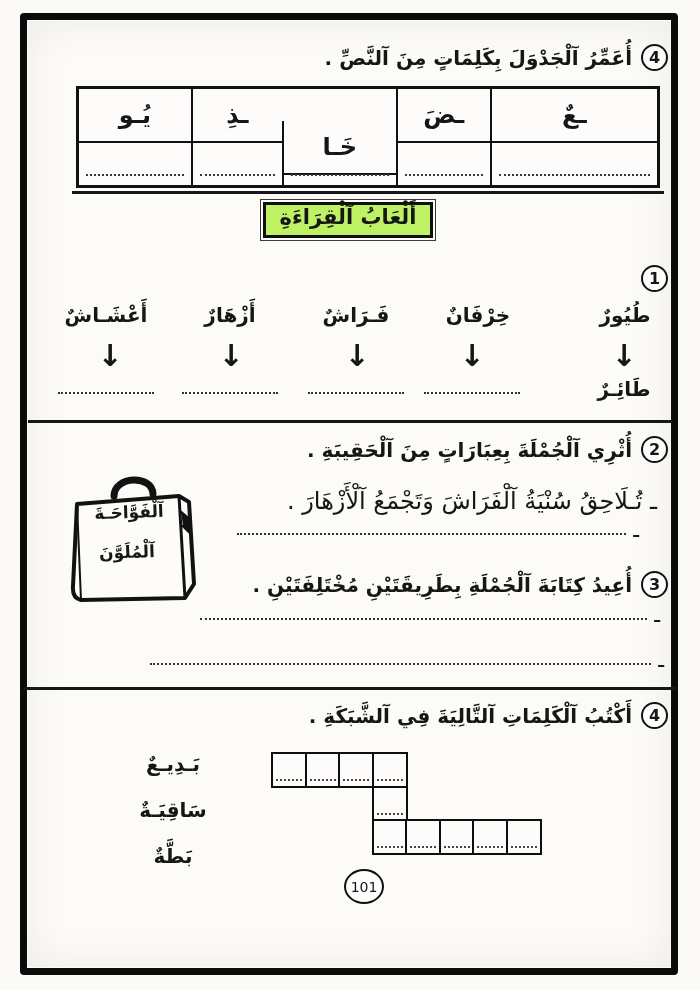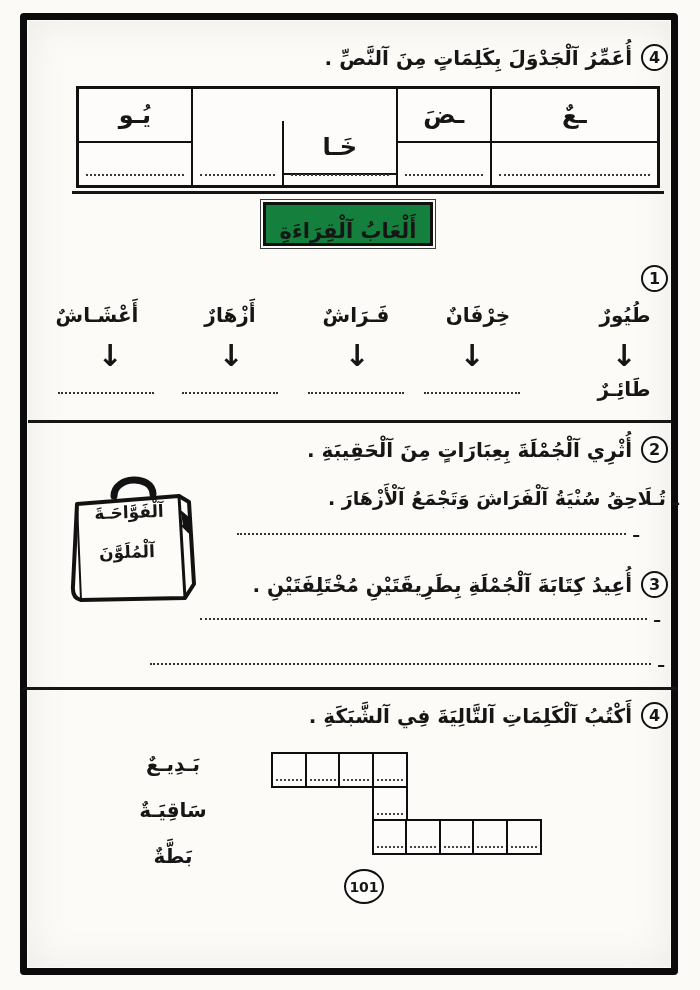--- a/index.html
+++ b/index.html
@@ -42,23 +42,23 @@
     font-size:24px; font-weight:bold; border-bottom:2px solid #111;
   }
   .lt-ans { flex:1; position:relative; }
   .lt-ans::after {
     content:""; position:absolute; left:7px; right:7px; bottom:9px;
     border-bottom:2px dotted #3a3a3a;
   }
   .rule { position:absolute; background:#161616; }
   
   .section-box {
-    position:absolute; left:263px; top:202px; width:170px; height:44px;
+    position:absolute; left:263px; top:202px; width:170px; height:36px;
     border:3px solid #101010; outline:1px solid #3a3a3a; outline-offset:2px;
-    background:#15803d; display:flex; align-items:flex-end; justify-content:center;
+    background:#bef264; display:flex; align-items:flex-start; justify-content:center;
     font-weight:bold; font-size:21px;
   }
   
   .w-item, .arrow-item, .dotline-item, .ans-word {
     position:absolute; transform:translateX(-50%); white-space:nowrap;
   }
   .w-item { top:303px; font-size:20px; font-weight:bold; }
   .arrow-item { top:338px; font-size:30px; font-weight:bold; line-height:1.2; }
   .dotline-item { top:384px; width:96px; border-bottom:2px dotted #333; height:10px; }
   .ans-word { top:377px; font-size:20px; font-weight:bold; }
@@ -69,22 +69,22 @@
   .ansline .dash { font-weight:900; font-size:17px; line-height:8px; letter-spacing:-1px; }
   .ansline .dots { flex:1; border-bottom:2px dotted #333; height:8px; }
   
   .bag { position:absolute; left:57px; top:466px; width:150px; height:142px; }
   .bag svg { position:absolute; left:0; top:0; }
   .bag-label {
     position:absolute; width:100px; text-align:center; font-weight:bold;
     font-size:17px; transform:rotate(-2deg); direction:rtl;
   }
   .sentence {
-    position:absolute; right:21px; direction:rtl; font-weight:bold;
-    font-size:19px; white-space:nowrap;
+    position:absolute; right:43px; direction:rtl; font-weight:normal;
+    font-size:24px; white-space:nowrap;
   }
   
   .grid-word {
     position:absolute; right:472px; direction:rtl; font-weight:bold;
     font-size:20px; white-space:nowrap; text-align:center; width:110px;
   }
   .grow { position:absolute; display:flex; }
   .gcell {
     width:36px; height:36px; border:2.5px solid #0e0e0e; background:#fdfcfa;
     position:relative;
@@ -92,21 +92,21 @@
   .gcell + .gcell { margin-left:-2.5px; }
   .gcell::after {
     content:""; position:absolute; left:3px; right:3px; bottom:5px;
     border-bottom:2px dotted #444;
   }
   
   .pagenum {
     position:absolute; left:344px; top:869px; width:40px; height:35px;
     border:2.5px solid #101010; border-radius:50%;
     display:flex; align-items:center; justify-content:center;
-    font-weight:bold; font-size:14px; background:#fdfdfb;text-align:center;
+    font-weight:normal; font-size:14px; background:#fdfdfb;text-align:center;
   }
 </style>
 </head>
 <body>
 
 <div class="page">
   <div class="frame"></div>
 
   <div class="ex-head" style="top:44px;">
     <span class="num-circle">4</span>
@@ -120,20 +120,21 @@
     </div>
     <div class="lt-col" style="width:95px;">
       <div class="lt-head">ـضَ</div>
       <div class="lt-ans"></div>
     </div>
     <div class="lt-col" style="width:115px;margin-top:32px;">
       <div class="lt-head">خَـا</div>
       <div class="lt-ans"></div>
     </div>
     <div class="lt-col" style="width:92px;">
+      <div class="lt-head">ـذِ</div>
       <div class="lt-ans"></div>
     </div>
     <div class="lt-col" style="width:113px;">
       <div class="lt-head">يُـو</div>
       <div class="lt-ans"></div>
     </div>
   </div>
   <div class="rule" style="left:72px; top:191px; width:592px; height:3px;"></div>
 
   <div class="section-box">
@@ -141,21 +142,21 @@
   </div>
 
   <div class="ex-head" style="top:265px;">
     <span class="num-circle">1</span>
   </div>
 
   <span class="w-item" style="left:617px;margin-left:8px;">طُيُورٌ</span>
   <span class="w-item" style="left:478px;">خِرْفَانٌ</span>
   <span class="w-item" style="left:356px;">فَـرَاشٌ</span>
   <span class="w-item" style="left:230px;">أَزْهَارٌ</span>
-  <span class="w-item" style="left:97px;">أَعْشَـاشٌ</span>
+  <span class="w-item" style="left:106px;">أَعْشَـاشٌ</span>
 
   <span class="arrow-item" style="left:624px;">↓</span>
   <span class="arrow-item" style="left:472px;">↓</span>
   <span class="arrow-item" style="left:357px;">↓</span>
   <span class="arrow-item" style="left:231px;">↓</span>
   <span class="arrow-item" style="left:110px;">↓</span>
 
   <span class="ans-word" style="left:624px;">طَائِـرٌ</span>
   <span class="dotline-item" style="left:472px;"></span>
   <span class="dotline-item" style="left:356px;"></span>

